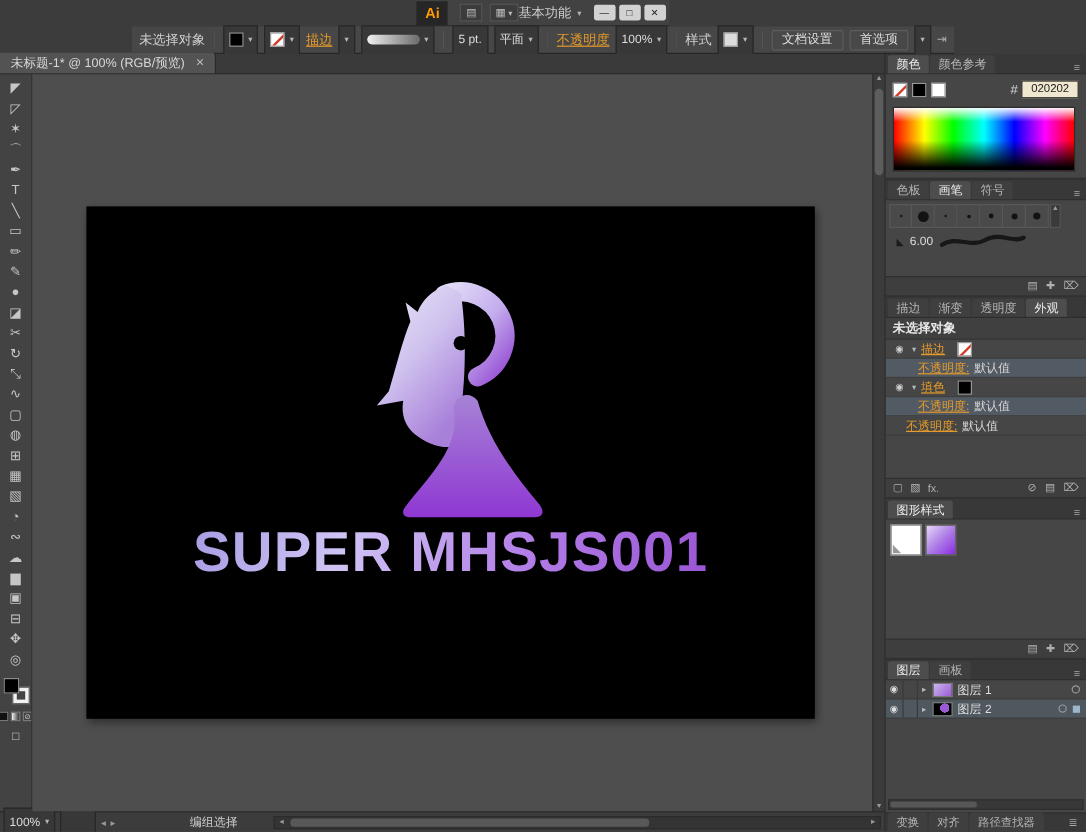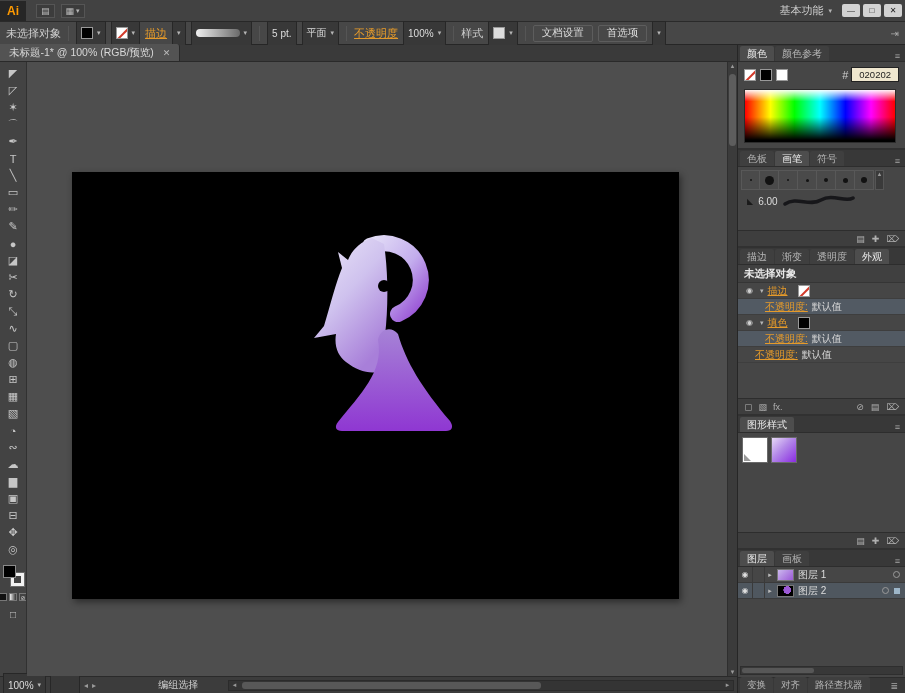--- a/index.html
+++ b/index.html
@@ -1,18 +1,18 @@
 <!DOCTYPE html>
 <html><head>
 <meta charset="utf-8">
 <style>
   *{margin:0;padding:0;box-sizing:border-box;}
   html,body{width:905px;height:693px;overflow:hidden;}
   body{background:#3c3c3c;font-family:"Liberation Sans","DejaVu Sans",sans-serif;color:#cfcfcf;font-size:11px;}
-  #app{position:relative;width:905px;height:693px;display:flex;flex-direction:column;}
+  #app{position:relative;width:905px;height:693px;display:flex;flex-direction:column;align-items:center;}
 
   
   .menubar{height:22px;background:#424242;border-bottom:1px solid #2a2a2a;display:flex;align-items:center;flex:0 0 22px;}
   .ai-logo{background:#262626;color:#ff9a00;font-weight:bold;font-size:12px;padding:3px 7px;margin-right:4px;}
   .menu-items{display:flex;align-items:center;}
   .menu-item{padding:3px 7px;font-size:12px;color:#d8d8d8;cursor:default;}
   .mb-iconbtn{border:1px solid #555;background:#3c3c3c;color:#bbb;font-size:9px;padding:1px 4px;margin-left:6px;display:inline-flex;gap:2px;align-items:center;}
   .mb-right{margin-left:auto;display:flex;align-items:center;gap:10px;padding-right:3px;}
   .workspace{display:flex;gap:5px;align-items:center;color:#ccc;font-size:11px;}
   .win-btns{display:flex;gap:3px;}
@@ -286,20 +286,21 @@
                 <linearGradient id="gBody" x1="0" y1="0" x2="0" y2="1">
                   <stop offset="0" stop-color="#a683d6"></stop>
                   <stop offset="1" stop-color="#8f37d2"></stop>
                 </linearGradient>
               </defs>
               <path d="M70,24 A36,36 0 1 1 98,92" fill="none" stroke="url(#gHorn)" stroke-width="16" stroke-linecap="round"></path>
               <path d="M72,16 C60,20 52,28 48,38 L38,30 L42,46 C36,60 30,84 24,104 L14,116 L36,112 C34,124 38,134 46,140 C56,148 68,152 78,150 C88,116 90,62 84,22 Z" fill="url(#gHead)"></path>
               <circle cx="84" cy="64" r="6" fill="#000"></circle>
               <path d="M78,118 C84,150 60,172 38,200 C34,205 36,209 42,209 L146,209 C152,209 154,205 150,199 C122,166 106,140 98,112 C92,104 80,106 78,118 Z" fill="url(#gBody)"></path>
             </svg>
+            <div class="logo-text">SUPER MHSJS001</div>
           </div>
         </div>
 
         <div class="vscroll">
           <span class="arr top">▲</span>
           <span class="thumb"></span>
           <span class="arr bot">▼</span>
         </div>
       </div>
 

